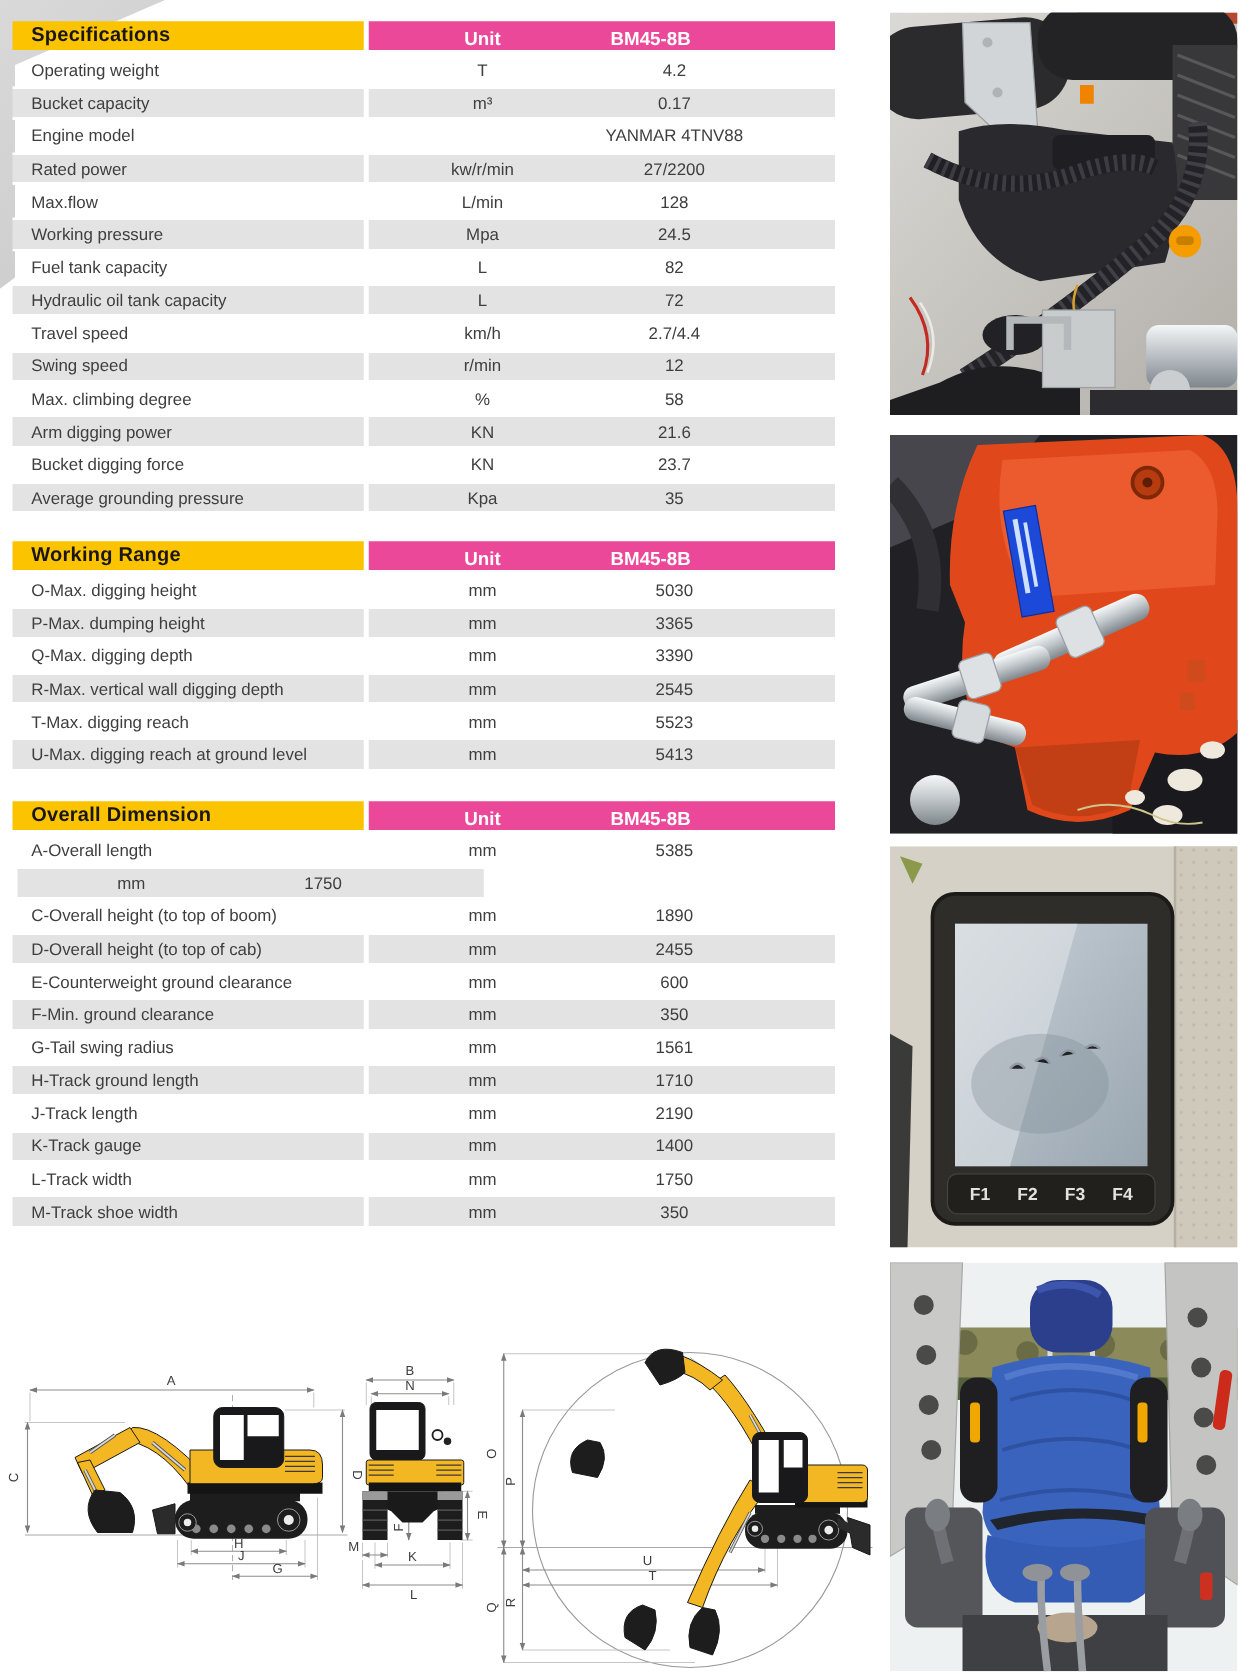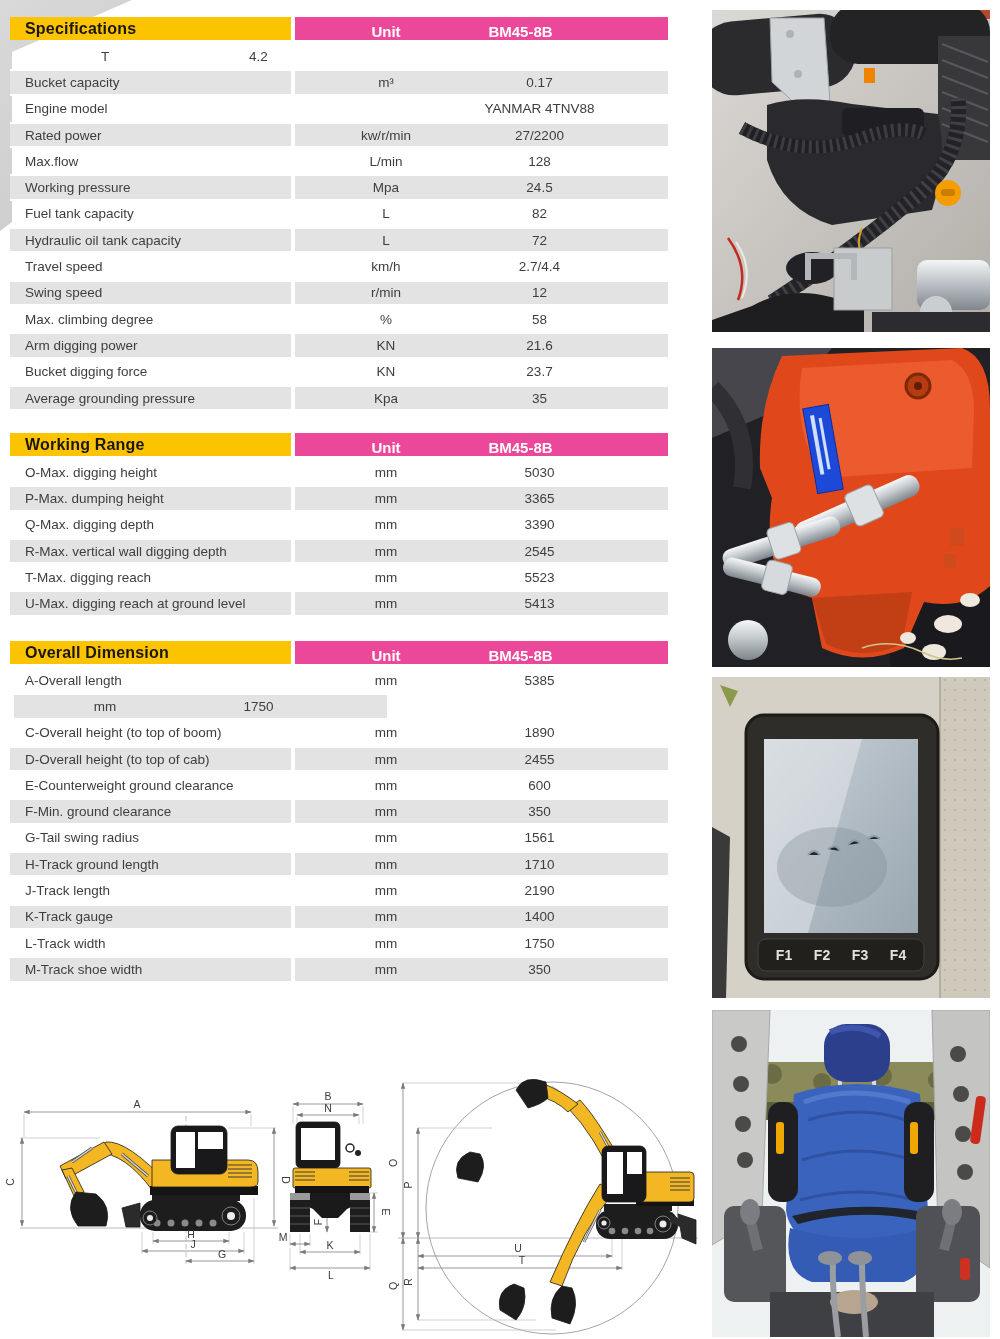--- a/index.html
+++ b/index.html
@@ -49,20 +49,21 @@
   <section class="spec-table" style="top:17px">
     <div class="thead">
       <div class="title-cell">Specifications</div>
       <div class="dark-head">
         <div class="unit-head">Unit</div>
         <div class="value-head">BM45-8B</div>
       </div>
     </div>
     <div class="tbody">
         <div class="trow plain">
+          <div class="cell label">Operating weight</div>
           <div class="right-block">
             <div class="cell unit">T</div>
             <div class="cell value">4.2</div>
           </div>
         </div>
         <div class="trow striped">
           <div class="cell label">Bucket capacity</div>
           <div class="right-block">
             <div class="cell unit">m³</div>
             <div class="cell value">0.17</div>

